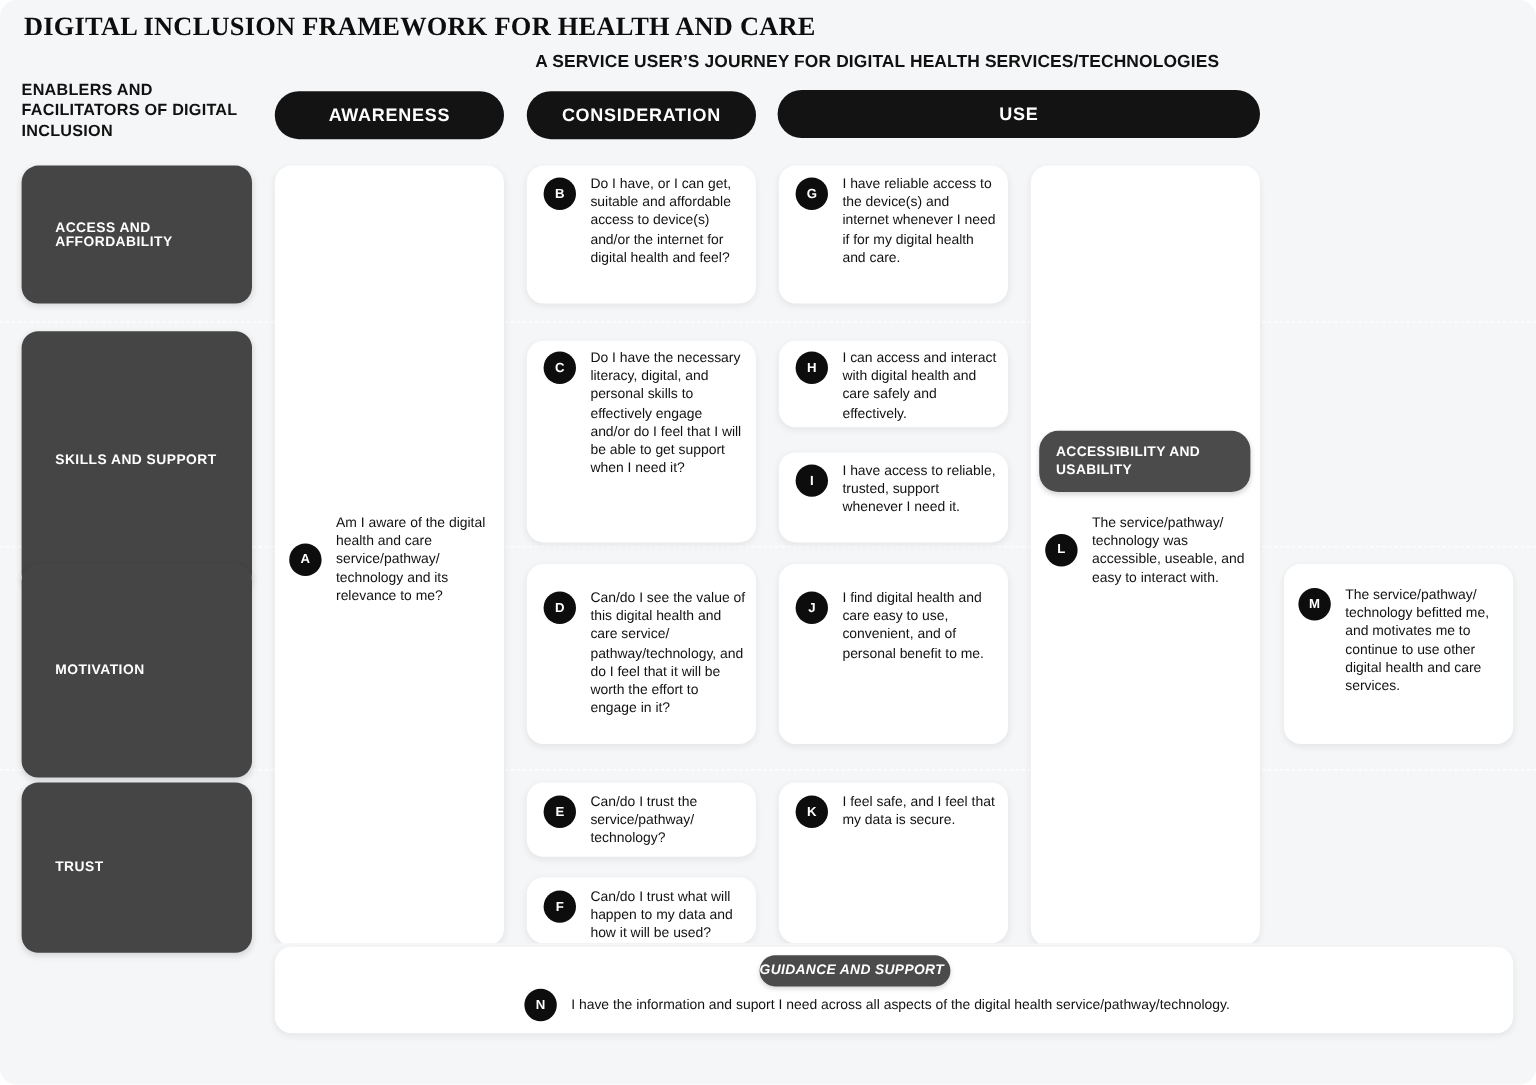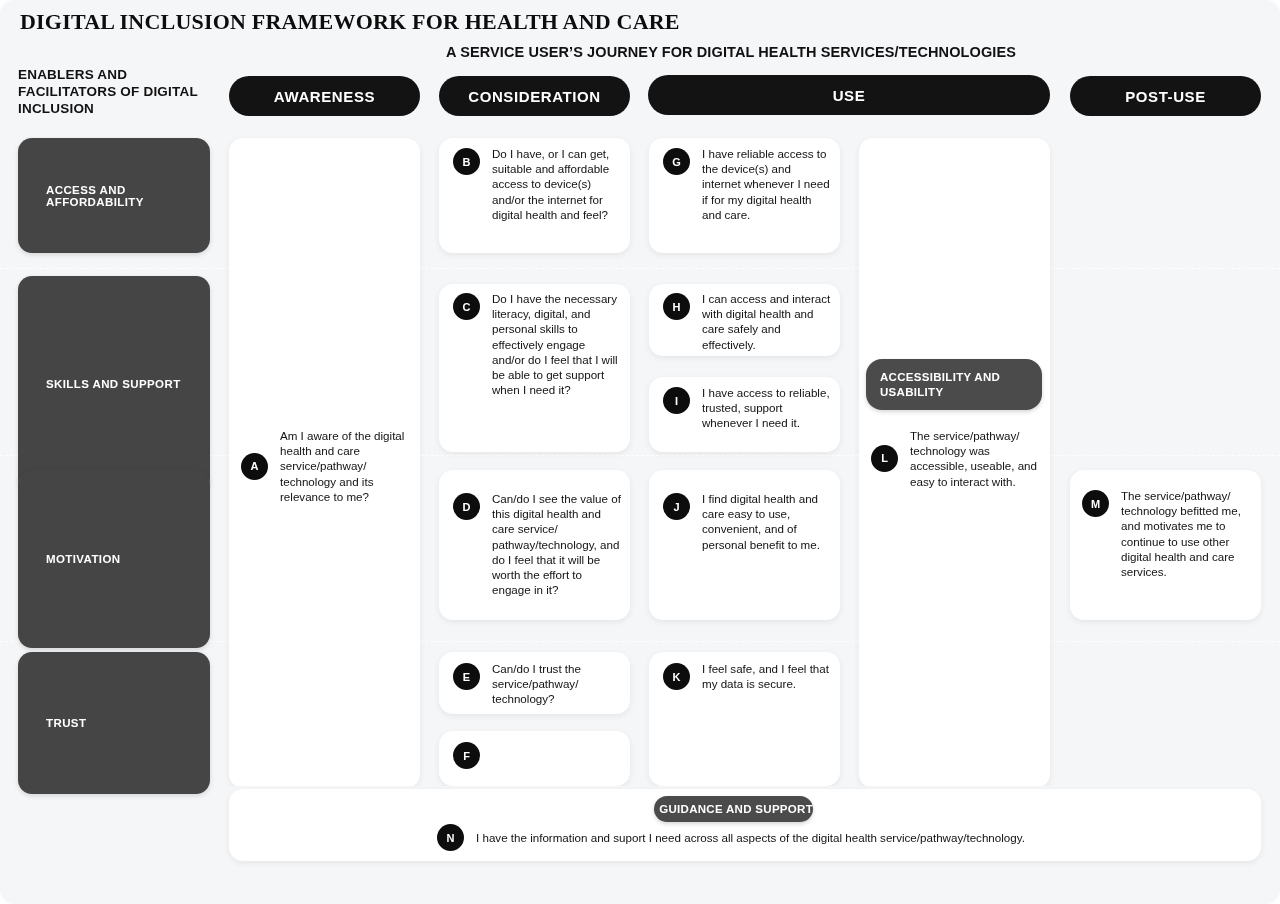--- a/index.html
+++ b/index.html
@@ -140,24 +140,25 @@
     font-size: 11.5px; font-weight: bold;
     letter-spacing: .3px;
     display: flex; align-items: center;
     box-shadow: 0 2px 4px rgba(0,0,0,.16);
   }
   #pill-accessibility {
     left: 866px; top: 359px; width: 176px; height: 51px;
     padding-left: 14px; line-height: 15px;
   }
   #pill-guidance {
-    left: 654px; top: 796px; width: 159px; height: 26px;
-    justify-content: flex-end; padding: 0;
+    left: 633px; top: 796px; width: 159px; height: 26px;
+    justify-content: flex-start; padding: 0;
     border-radius: 13px;
     font-size: 11.5px;
+    font-style: italic;
   }
 
   
   #guidance-bar {
     position: absolute; left: 229px; top: 789px;
     width: 1032px; height: 72px;
     background: #ffffff;
     border-radius: 14px;
     box-shadow: 0 2px 6px rgba(0,0,0,.07);
   }
@@ -189,23 +190,20 @@
 
   <div class="stage-pill" id="stage-0">
     <span>AWARENESS</span>
   </div>
   <div class="stage-pill" id="stage-1">
     <span>CONSIDERATION</span>
   </div>
   <div class="stage-pill" id="stage-2">
     <span>USE</span>
   </div>
-  <div class="stage-pill" id="stage-3">
-    <span>POST-USE</span>
-  </div>
 
   <div class="row-sep" style="top:268px"></div>
   <div class="row-sep" style="top:455px"></div>
   <div class="row-sep" style="top:641px"></div>
 
   <div class="enabler" id="enabler-0">
     <span>ACCESS AND AFFORDABILITY</span>
   </div>
   <div class="enabler" id="enabler-1">
     <span>SKILLS AND SUPPORT</span>
@@ -243,20 +241,21 @@
 
   <div class="card" style="left:439px; top:652px; width:191px; height:62px;"></div>
   <div class="item" style="left:453px; top:661px; width:168px;">
     <span class="badge">E</span>
     <span class="item-text">Can/do I trust the service/pathway/ technology?</span>
   </div>
 
   <div class="card" style="left:439px; top:731px; width:191px; height:55px;"></div>
   <div class="item" style="left:453px; top:740px; width:168px;">
     <span class="badge">F</span>
+    <span class="item-text">Can/do I trust what will happen to my data and how it will be used?</span>
   </div>
 
   <div class="card" style="left:649px; top:138px; width:191px; height:115px;"></div>
   <div class="item" style="left:663px; top:146px; width:168px;">
     <span class="badge">G</span>
     <span class="item-text">I have reliable access to the device(s) and internet whenever I need if for my digital health and care.</span>
   </div>
 
   <div class="card" style="left:649px; top:284px; width:191px; height:72px;"></div>
   <div class="item" style="left:663px; top:291px; width:168px;">

